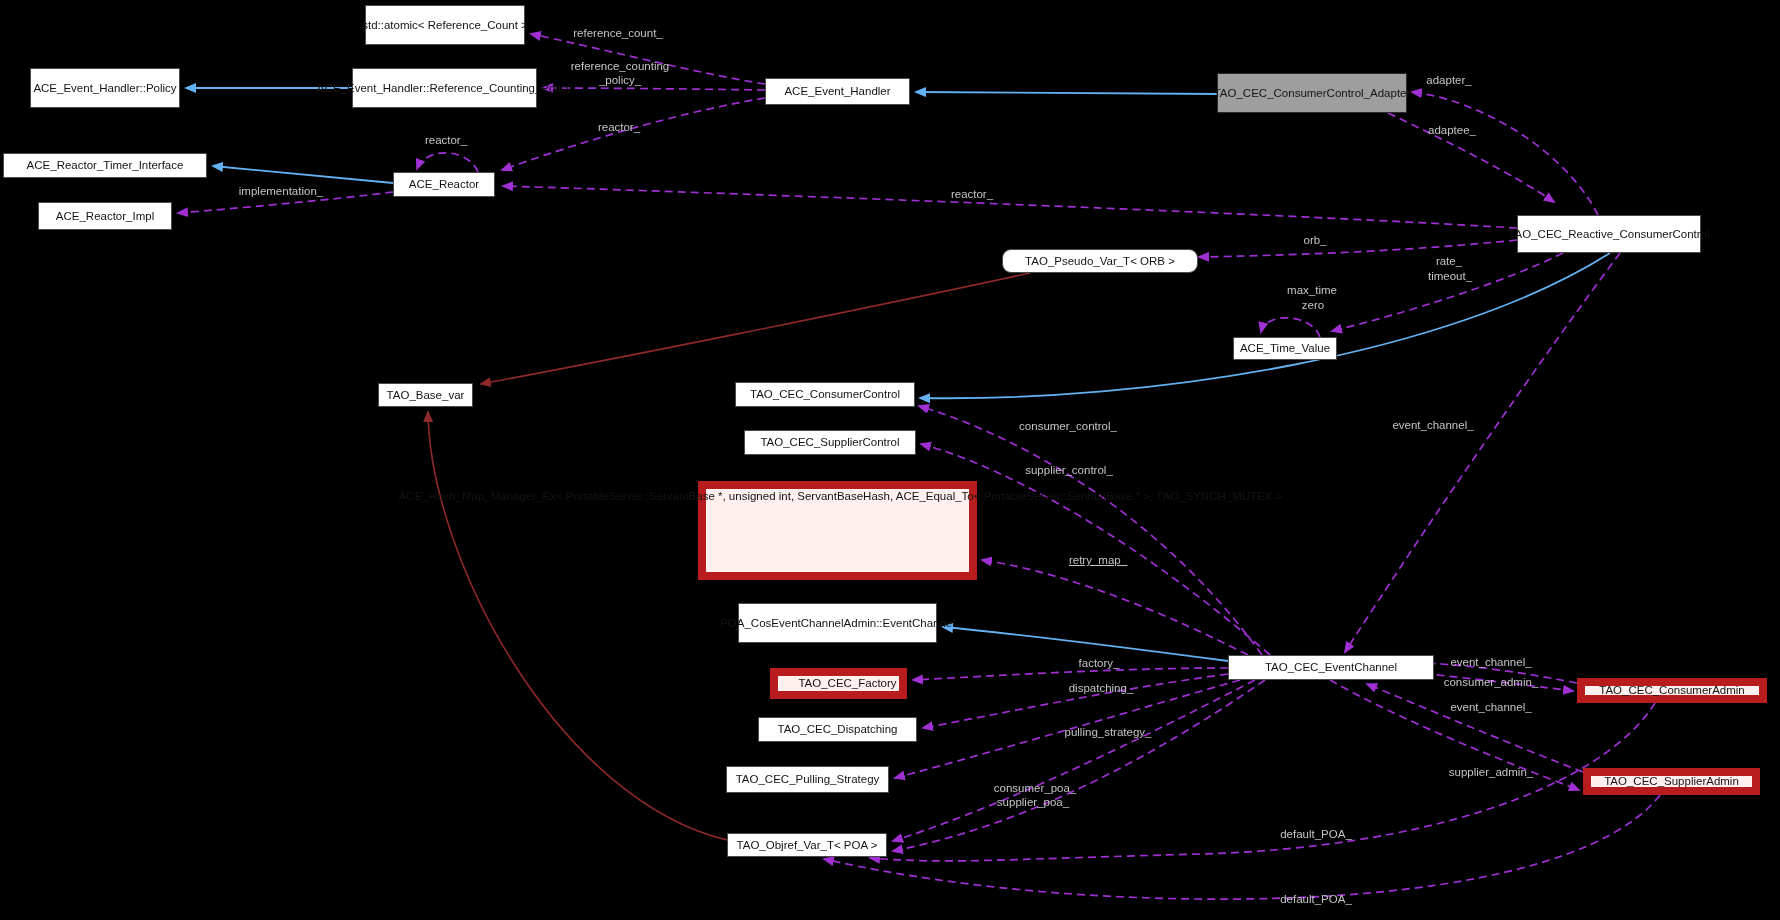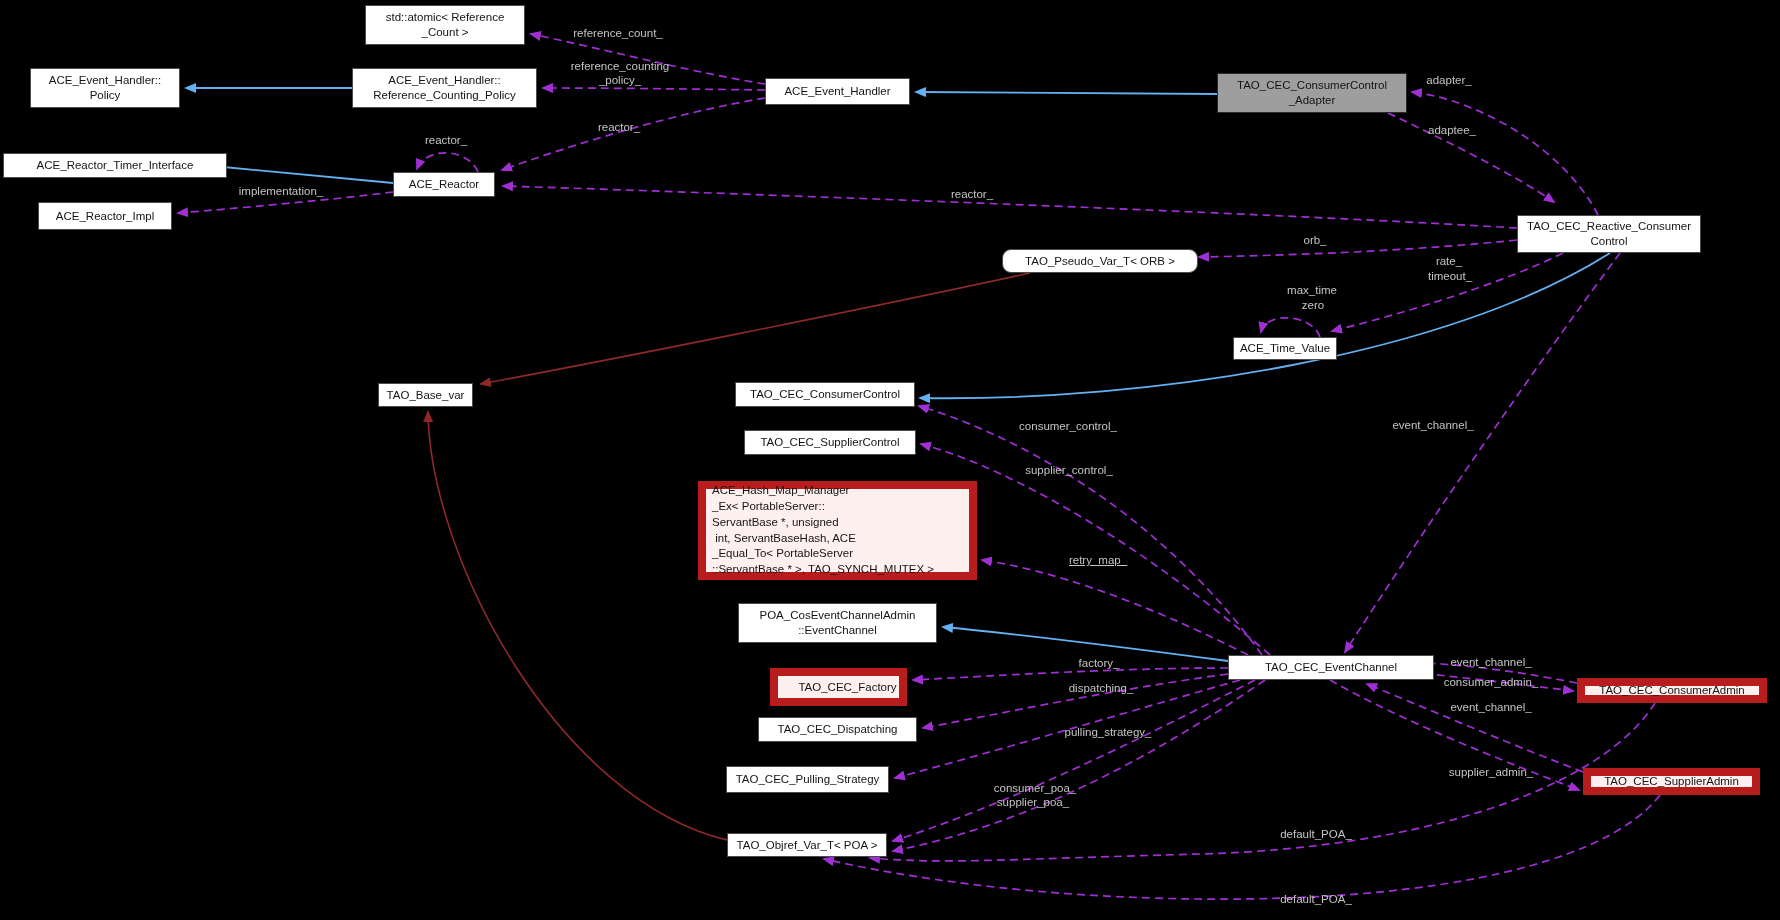--- a/index.html
+++ b/index.html
@@ -1,20 +1,20 @@
 <!DOCTYPE html>
 <html><head>
 <meta charset="utf-8">
 <style>
   html,body{margin:0;padding:0;background:#000;}
   #canvas{position:relative;width:1780px;height:920px;background:#000;overflow:hidden;
           font-family:"Liberation Sans",sans-serif;}
   #edge-svg{position:absolute;left:0;top:0;pointer-events:none;}
   .node{position:absolute;box-sizing:border-box;background:#fff;border:1.5px solid #4a4a4a;
-        color:#141414;font-size:11.5px;line-height:15px;display:flex;flex-direction:column;
+        color:#141414;font-size:11.5px;line-height:15px;display:flex;
         justify-content:center;align-items:center;text-align:center;white-space:pre;cursor:pointer;}
   .node.current{background:#9e9e9e;border-color:#2b2b2b;}
   .node.red{background:#fff0f0;border:8px solid #b91c1c;}
   .node.left{align-items:flex-start;text-align:left;padding-left:6px;line-height:15.8px;}
   .edge-label{position:absolute;transform:translate(-50%,-50%);color:#c4c4c4;font-size:11.5px;
               white-space:nowrap;pointer-events:none;}
 </style>
 </head>
 <body>
 
@@ -64,32 +64,32 @@
       <path d="M1330,680 C1400,720 1500,760 1579,790" fill="none" stroke="#a02fd4" stroke-width="1.7" stroke-dasharray="8,5" marker-end="url(#arrow-usage)"></path>
       <path d="M1655,703 C1600,790 1420,848 1200,854 S950,864 870,858" fill="none" stroke="#a02fd4" stroke-width="1.7" stroke-dasharray="8,5" marker-end="url(#arrow-usage)"></path>
       <path d="M1660,795 C1600,872 1400,906 1150,898 C1000,893 890,874 824,859" fill="none" stroke="#a02fd4" stroke-width="1.7" stroke-dasharray="8,5" marker-end="url(#arrow-usage)"></path>
     </svg>
   <div id="nodes">
       <div class="node plain" style="left: 365px; top: 5px; width: 160px; height: 40px;"><span>std::atomic&lt; Reference</span><span>_Count &gt;</span></div>
       <div class="node plain" style="left: 30px; top: 68px; width: 150px; height: 40px;"><span>ACE_Event_Handler::</span><span>Policy</span></div>
       <div class="node plain" style="left: 352px; top: 68px; width: 185px; height: 40px;"><span>ACE_Event_Handler::</span><span>Reference_Counting_Policy</span></div>
       <div class="node plain" style="left: 765px; top: 78px; width: 145px; height: 27px;"><span>ACE_Event_Handler</span></div>
       <div class="node current" style="left: 1217px; top: 73px; width: 190px; height: 40px;"><span>TAO_CEC_ConsumerControl</span><span>_Adapter</span></div>
-      <div class="node plain" style="left: 3px; top: 153px; width: 224px; height: 25px;"><span>ACE_Reactor_Timer_Interface</span></div>
+      <div class="node plain" style="left: 3px; top: 153px; width: 204px; height: 25px;"><span>ACE_Reactor_Timer_Interface</span></div>
       <div class="node plain" style="left: 393px; top: 172px; width: 102px; height: 25px;"><span>ACE_Reactor</span></div>
       <div class="node plain" style="left: 38px; top: 202px; width: 134px; height: 28px;"><span>ACE_Reactor_Impl</span></div>
       <div class="node plain" style="left: 1517px; top: 215px; width: 184px; height: 38px;"><span>TAO_CEC_Reactive_Consumer</span><span>Control</span></div>
       <div class="node plain" style="left: 1002px; top: 249px; width: 196px; height: 24px; border-radius: 9px;"><span>TAO_Pseudo_Var_T&lt; ORB &gt;</span></div>
       <div class="node plain" style="left: 1233px; top: 337px; width: 104px; height: 23px;"><span>ACE_Time_Value</span></div>
       <div class="node plain" style="left: 378px; top: 383px; width: 95px; height: 24px;"><span>TAO_Base_var</span></div>
       <div class="node plain" style="left: 735px; top: 382px; width: 180px; height: 25px;"><span>TAO_CEC_ConsumerControl</span></div>
       <div class="node plain" style="left: 744px; top: 430px; width: 172px; height: 25px;"><span>TAO_CEC_SupplierControl</span></div>
       <div class="node red left" style="left: 698px; top: 481px; width: 279px; height: 99px;"><span>ACE_Hash_Map_Manager</span><span>_Ex&lt; PortableServer::</span><span>ServantBase *, unsigned</span><span> int, ServantBaseHash, ACE</span><span>_Equal_To&lt; PortableServer</span><span>::ServantBase * &gt;, TAO_SYNCH_MUTEX &gt;</span></div>
       <div class="node plain" style="left: 738px; top: 603px; width: 199px; height: 40px;"><span>POA_CosEventChannelAdmin</span><span>::EventChannel</span></div>
-      <div class="node red" style="left: 770px; top: 668px; width: 137px; height: 38px; padding-left: 18px;"><span>TAO_CEC_Factory</span></div>
+      <div class="node red" style="left: 770px; top: 668px; width: 137px; height: 31px; padding-left: 18px;"><span>TAO_CEC_Factory</span></div>
       <div class="node plain" style="left: 758px; top: 717px; width: 159px; height: 25px;"><span>TAO_CEC_Dispatching</span></div>
       <div class="node plain" style="left: 726px; top: 766px; width: 163px; height: 27px;"><span>TAO_CEC_Pulling_Strategy</span></div>
       <div class="node plain" style="left: 727px; top: 833px; width: 160px; height: 24px;"><span>TAO_Objref_Var_T&lt; POA &gt;</span></div>
       <div class="node plain" style="left: 1228px; top: 655px; width: 206px; height: 25px;"><span>TAO_CEC_EventChannel</span></div>
       <div class="node red" style="left: 1577px; top: 678px; width: 190px; height: 25px;"><span>TAO_CEC_ConsumerAdmin</span></div>
       <div class="node red" style="left: 1583px; top: 768px; width: 177px; height: 27px;"><span>TAO_CEC_SupplierAdmin</span></div>
     </div>
   <div id="labels">
       <span class="edge-label" style="left: 618px; top: 33px; color: rgb(196, 196, 196);">reference_count_</span>
       <span class="edge-label" style="left: 620px; top: 66px; color: rgb(196, 196, 196);">reference_counting</span>

